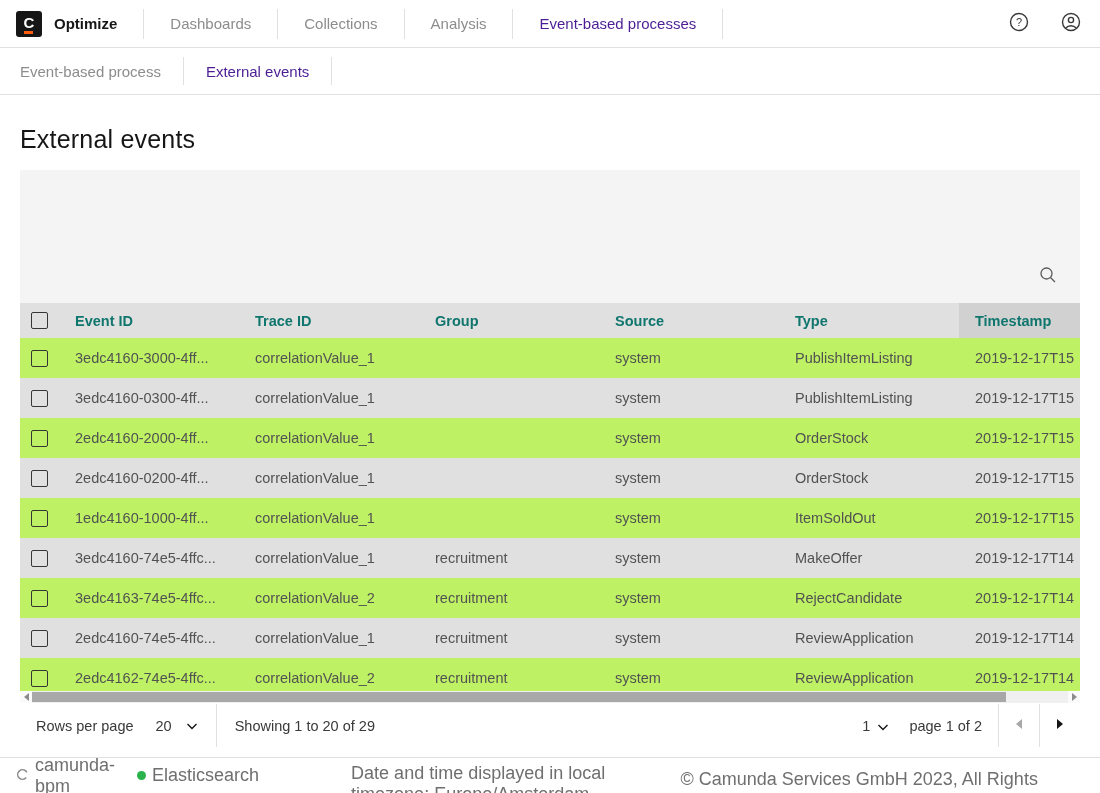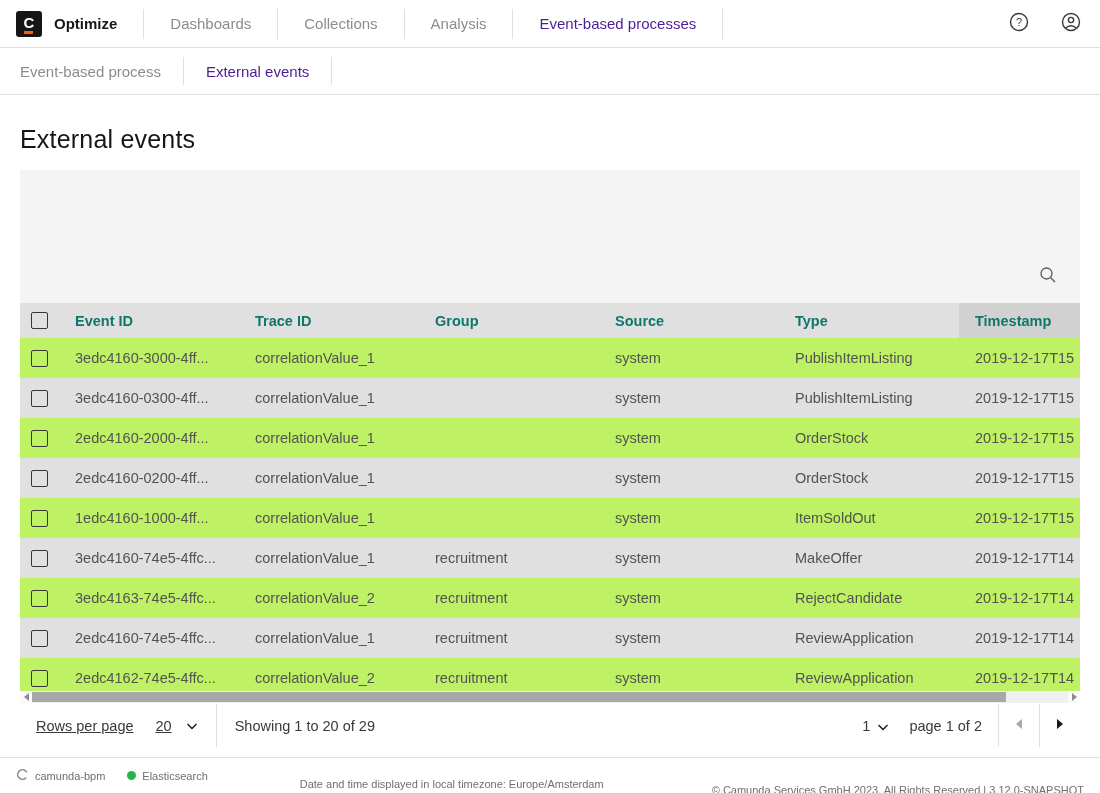--- a/index.html
+++ b/index.html
@@ -52,34 +52,34 @@
     display:flex; align-items:center; }
   .hs-arrow { width:12px; height:12px; display:flex; align-items:center; justify-content:center; flex:none; }
   .tri-left { width:0; height:0; border-top:4px solid transparent; border-bottom:4px solid transparent; border-right:5px solid #8c8c8c; }
   .tri-right { width:0; height:0; border-top:4px solid transparent; border-bottom:4px solid transparent; border-left:5px solid #8c8c8c; }
   .hs-track { flex:1; height:12px; background:#f0f0f0; position:relative; }
   .hs-thumb { position:absolute; left:0; top:1px; height:10px; width:94%; background:#a8a8a8; cursor:grab; }
 
   
   .pagination { position:absolute; left:0; right:0; bottom:0; height:44px; background:#fff;
     display:flex; align-items:center; font-size:14.5px; color:#393939; border-top:1px solid #fff; }
-  .pag-left { display:flex; align-items:center; gap:8px; padding:0 18px 0 16px; height:100%;text-decoration:underline; }
+  .pag-left { display:flex; align-items:center; gap:8px; padding:0 18px 0 16px; height:100%; }
   .pag-div { width:1px; height:100%; background:#e0e0e0; flex:none; }
   .pag-showing { padding-left:18px; }
   .pag-spacer { flex:1; }
   .pag-select { display:flex; align-items:center; gap:7px; padding:0 14px; cursor:pointer; height:100%; }
   .pag-info { padding:0 16px 0 6px; }
   .pag-btn { width:40px; height:100%; display:flex; align-items:center; justify-content:center;
     background:none; border:none; cursor:pointer; }
   .rpp-value { margin-left:14px; }
   .chev { margin-left:6px; display:inline-flex; }
 
   
   .footer { position:absolute; left:0; right:0; bottom:0; height:36px; border-top:1px solid #e0e0e0;
-    background:#fff; display:flex; align-items:center; font-size:11px; color:#6f6f6f; padding:0 16px; }
+    background:#fff; display:flex; align-items:center; font-size:18px; color:#6f6f6f; padding:0 16px; }
   .conn { display:flex; align-items:center; gap:6px; margin-right:22px; }
   .dot { width:9px; height:9px; border-radius:50%; background:#29b34a; display:inline-block; }
   .tz { margin-left:70px;margin-top:16px; }
   .copyright { margin-left:auto;margin-top:28px; }
 </style>
 </head>
 <body>
 
 <header class="topbar">
   <div class="logo" style="--accent: #fc5d0d;">

